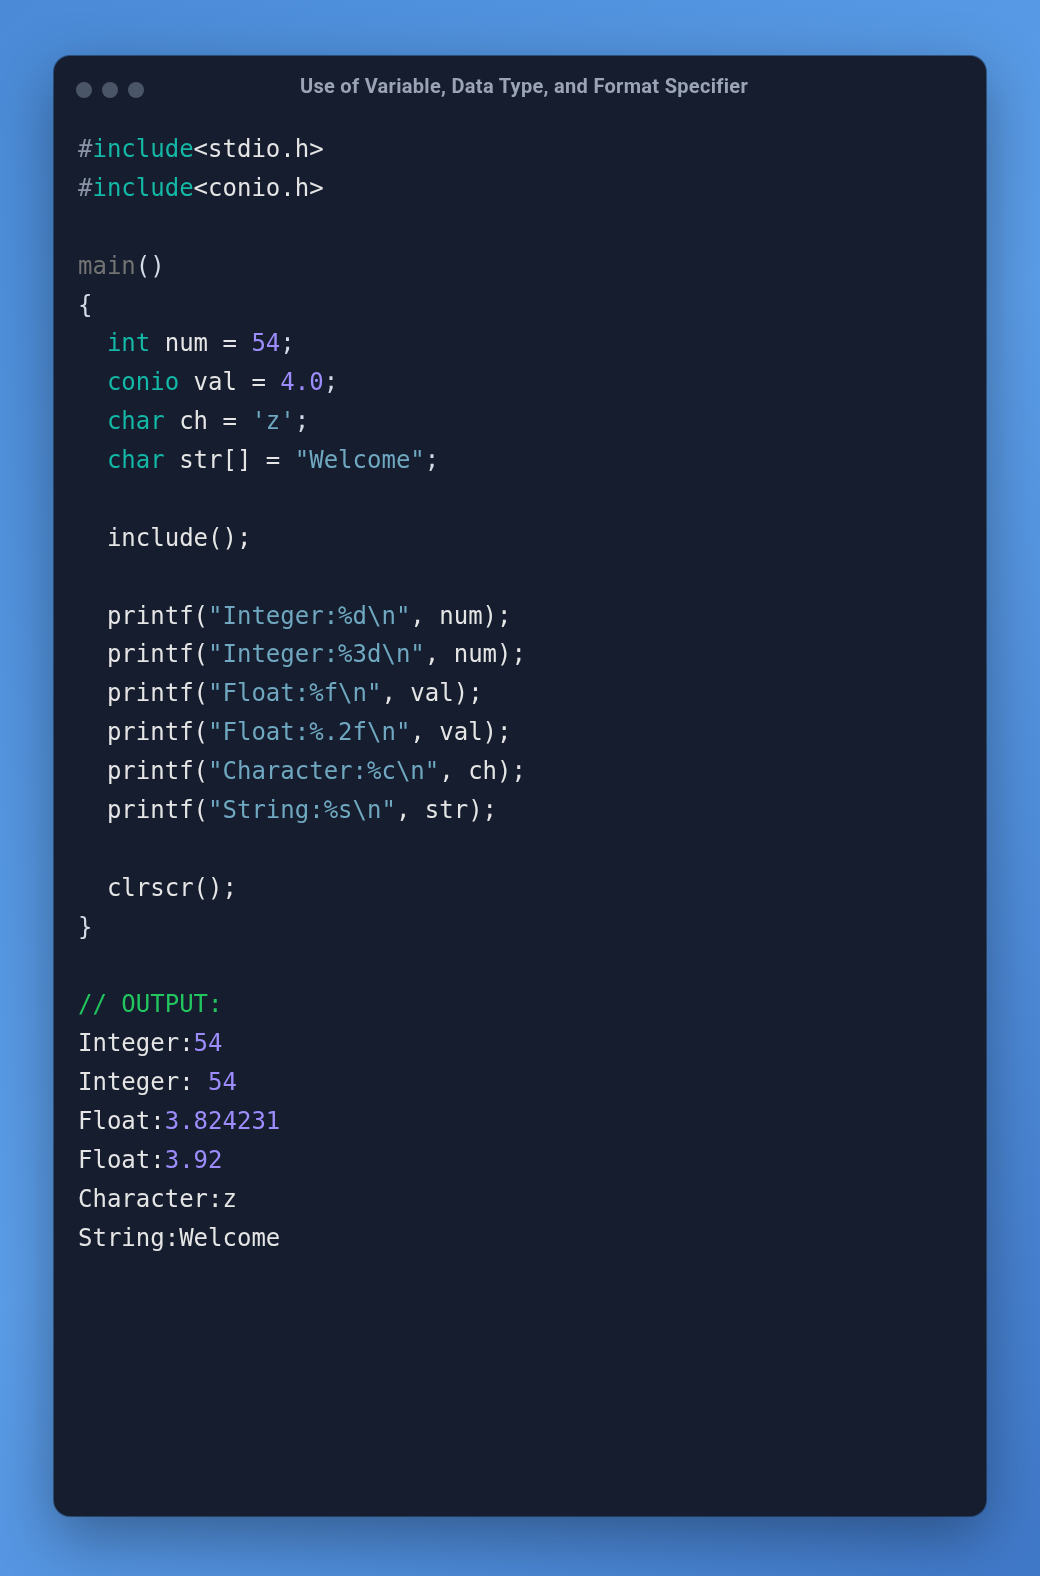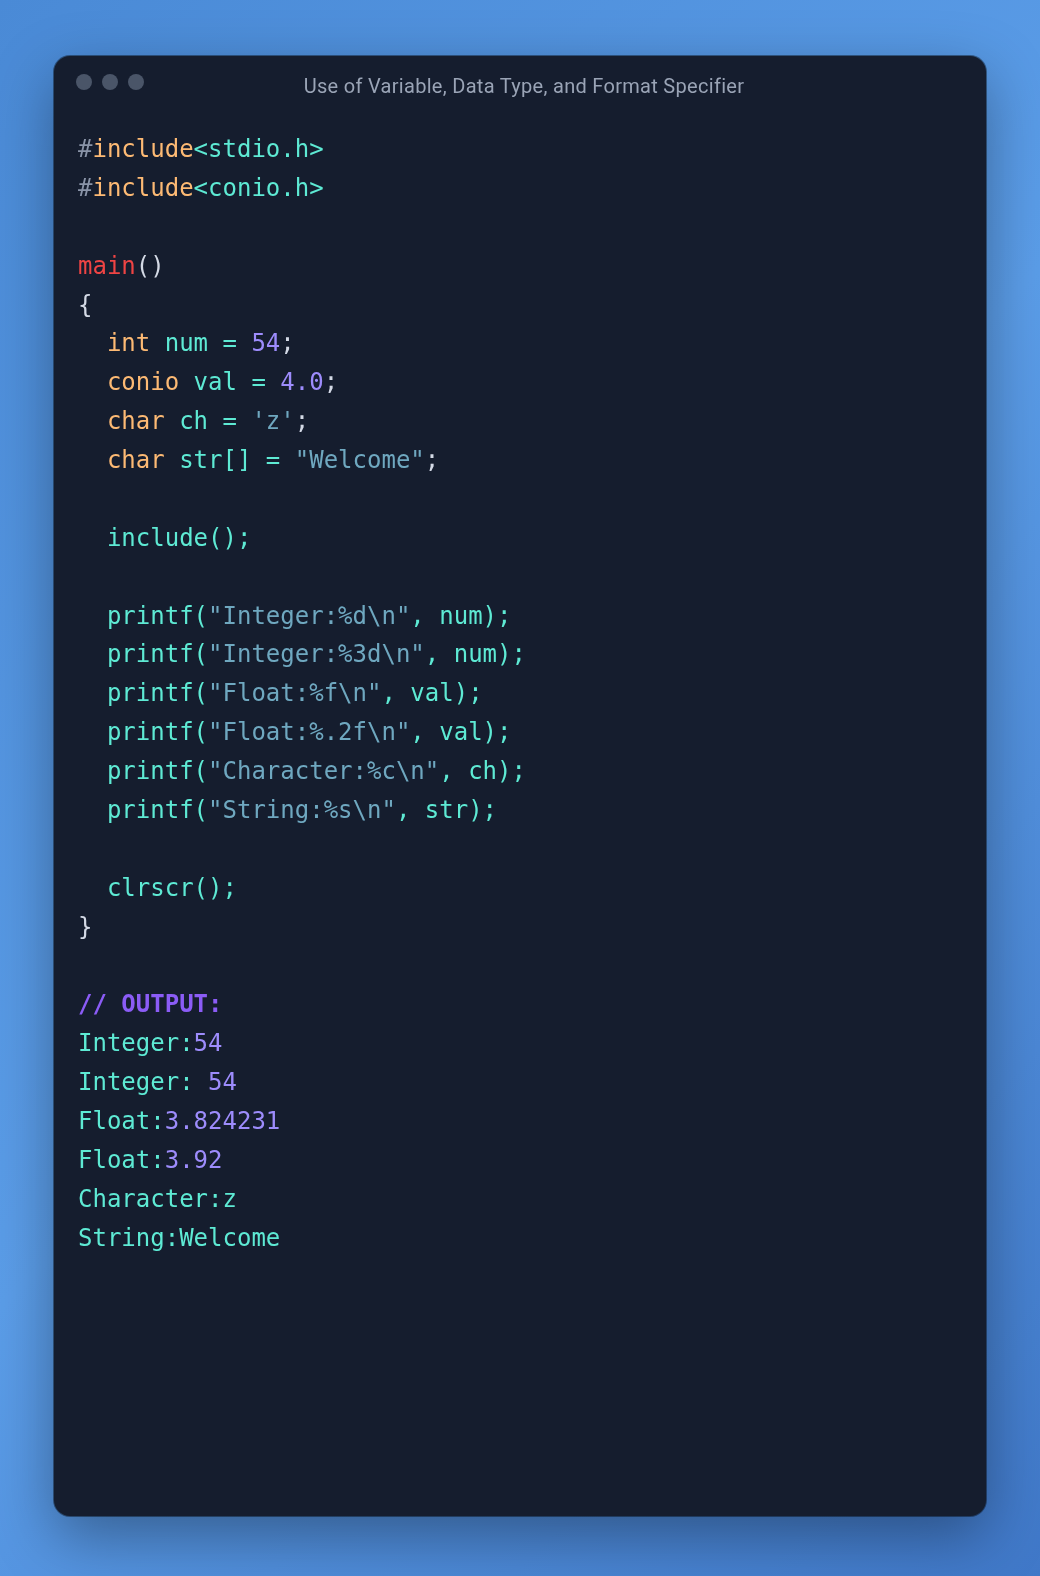--- a/index.html
+++ b/index.html
@@ -14,23 +14,24 @@
     border-radius: 16px;
     width: 100%;
     height: 100%;
     box-shadow: 0 20px 60px rgba(0,0,0,0.35), 0 0 0 1px rgba(0,0,0,0.4);
     display: flex;
     flex-direction: column;
     overflow: hidden;
   }
   .titlebar {
     display: flex;
-    align-items: flex-start;
+    align-items: flex-end;
     padding: 18px 22px 8px 22px;
     gap: 0;
+    font-weight: bold;
   }
   .dots { display: flex; gap: 10px; }
   .dot {
     width: 16px; height: 16px; border-radius: 50%;
     background: #4a5568;
   }
   .title {
     flex: 1;
     text-align: center;
     color: #9aa4b6;
@@ -40,27 +41,27 @@
     transform: translateX(-30px);
   }
   .code {
     padding: 24px 24px 24px 24px;
     font-size: 24px;
     line-height: 1.62;
     color: #d4dae6;
     white-space: pre;
     font-weight: 500;
   }
-  .tok-kw { color: #fdba74; } 
+  .tok-kw { color: #14b8a6; } 
   .tok-punct { color: #d4dae6; }
-  .tok-fn { color: #ef4444; }
+  .tok-fn { color: #737373; }
   .tok-num { color: #9d8cfc; } 
   .tok-str { color: #6fa8c0; } 
-  .tok-comment { color: #8b5cf6; font-weight: bold; }
-  .tok-id { color: #5eead4; margin-top: 42px; }
+  .tok-comment { color: #22c55e; }
+  .tok-id { color: #e5e5e5; margin-top: 42px; }
   .tok-hash { color: #8a94a8; }
 </style>
 </head>
 <body>
 
 <div class="window">
   <div class="titlebar">
     <div class="dots">
       <div class="dot"></div>
       <div class="dot"></div>

